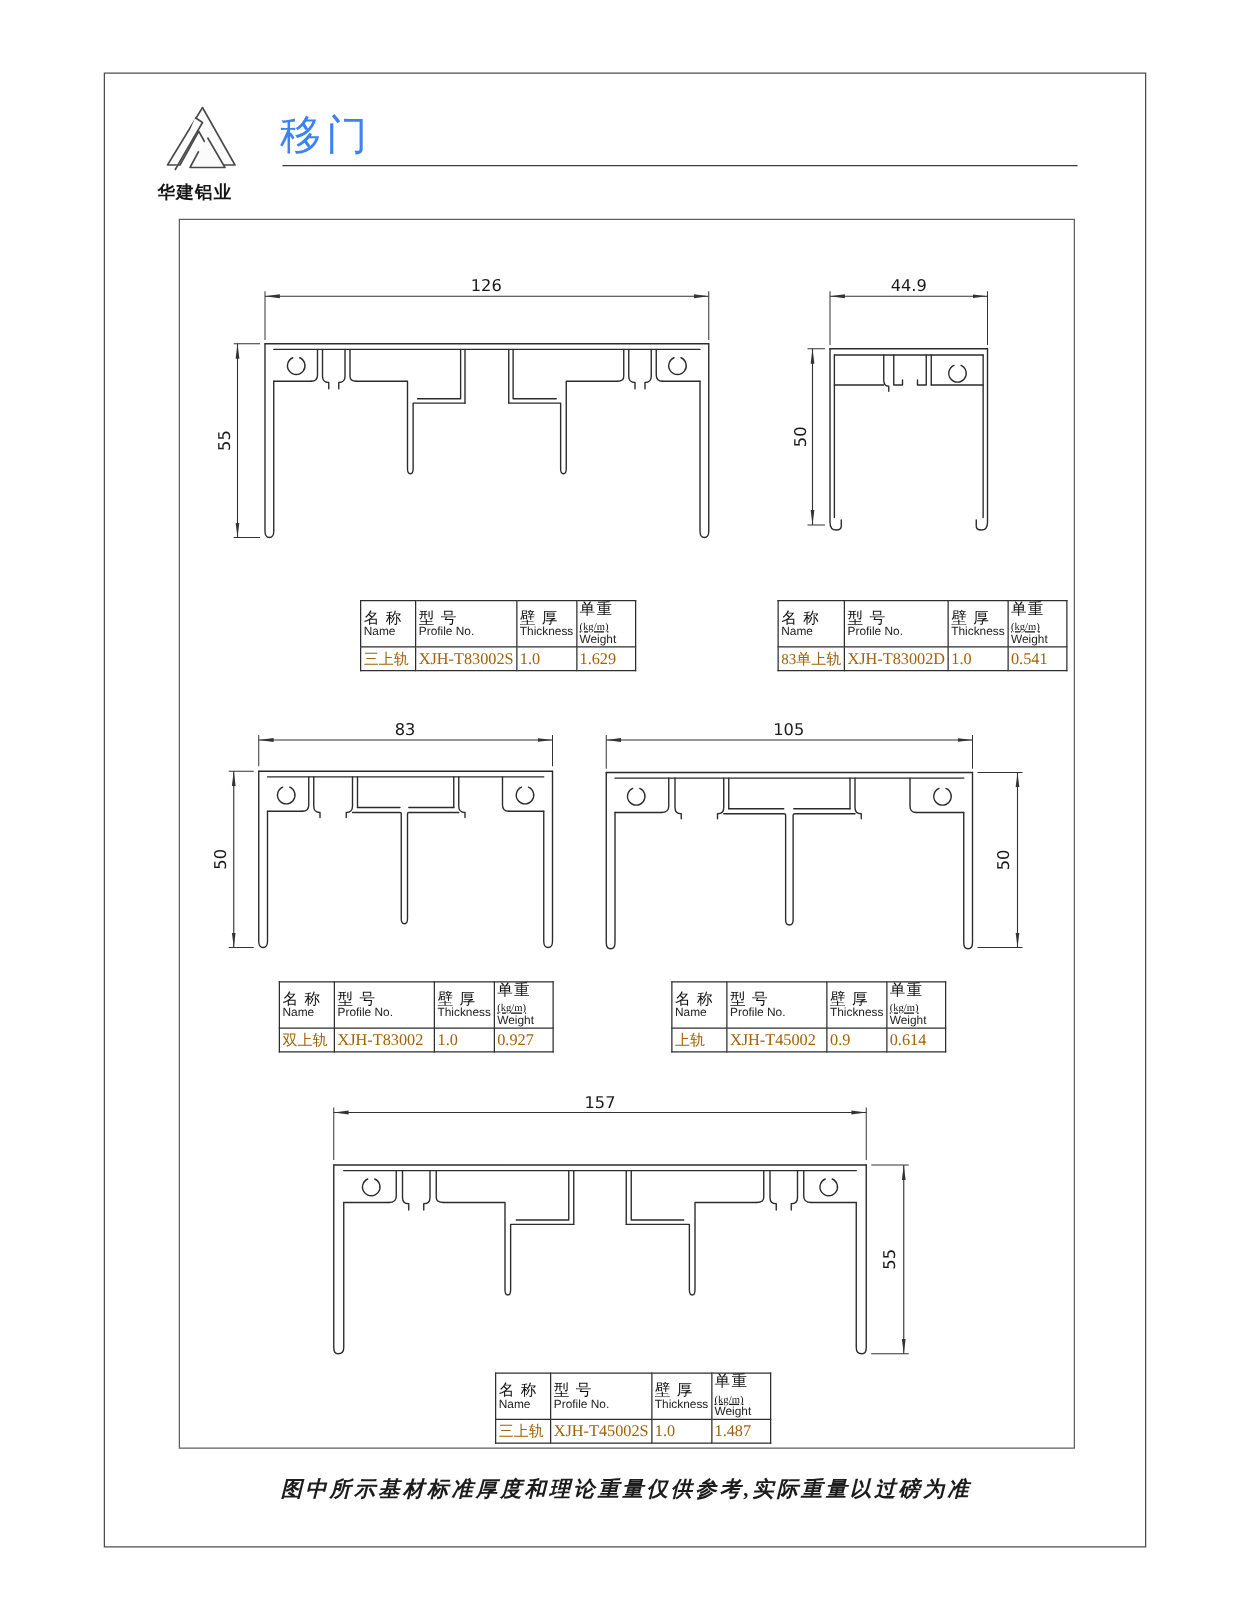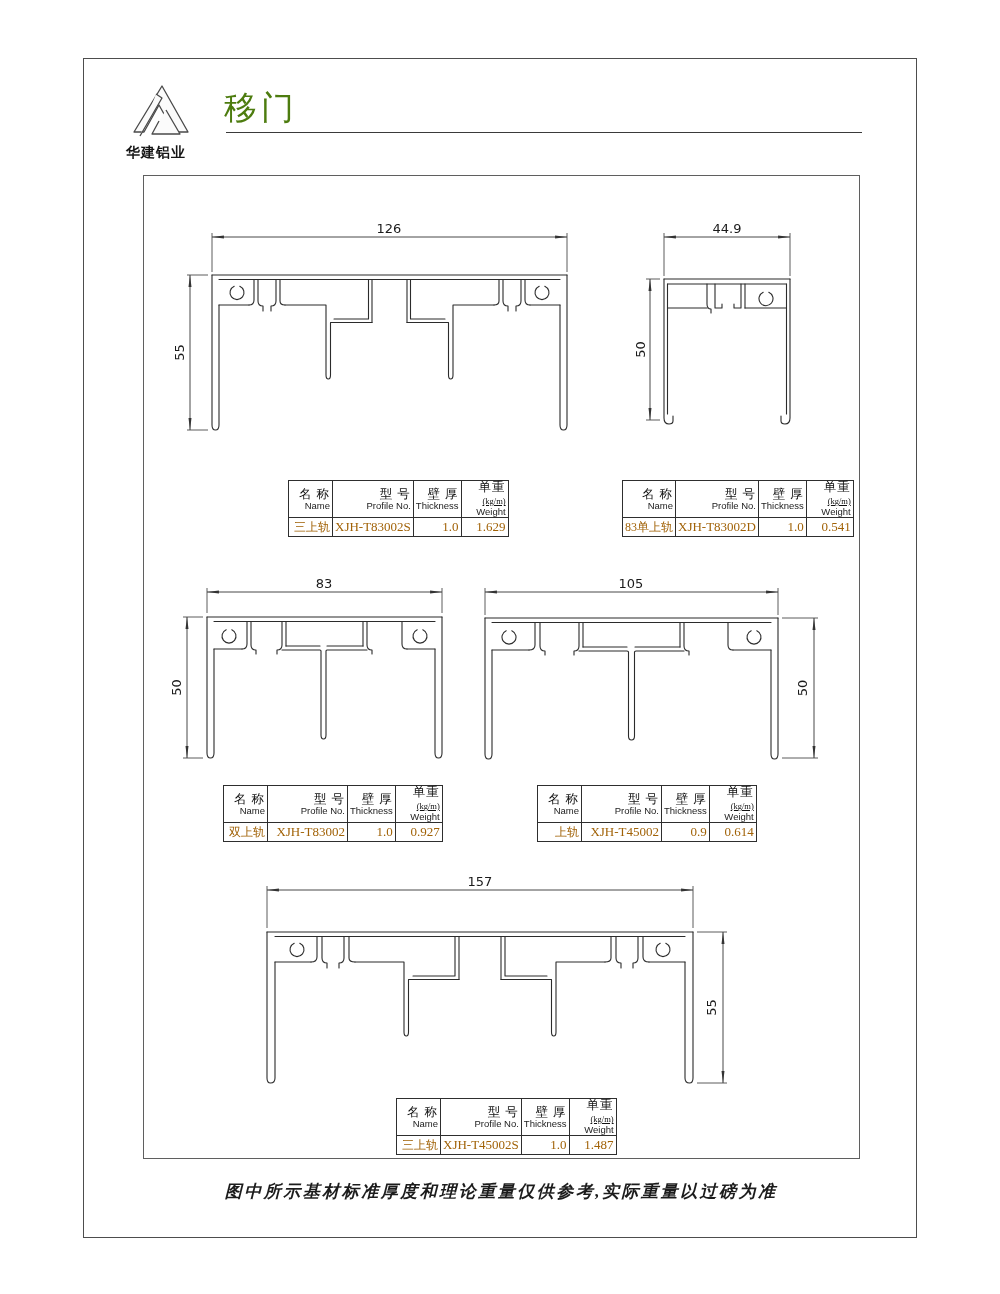--- a/index.html
+++ b/index.html
@@ -1,29 +1,29 @@
 <!DOCTYPE html>
 <html><head>
 <meta charset="utf-8">
 <style>
   html,body{margin:0;padding:0;background:#ffffff;}
   body{width:1000px;height:1294px;position:relative;font-family:"Liberation Serif",serif;color:#111;}
   .outer-border{position:absolute;left:83px;top:58px;width:832px;height:1178px;border:1.5px solid #4d4d4d;}
   .inner-frame{position:absolute;left:143px;top:175px;width:715px;height:982px;border:1px solid #5f5f5f;}
   .logo-wrap{position:absolute;left:126px;top:84px;width:84px;text-align:left;}
   .logo-text{font-weight:bold;font-size:14px;letter-spacing:1px;color:#151515;margin-top:-2px;font-family:"Liberation Sans",sans-serif;}
-  .page-title{position:absolute;left:224px;top:86px;font-size:33px;letter-spacing:4px;color:#4d7c0f;}
+  .page-title{position:absolute;left:224px;top:86px;font-size:33px;letter-spacing:4px;color:#3b82f6;}
   .title-rule{position:absolute;left:226px;top:132px;width:636px;border-top:1.3px solid #3a3a3a;height:0;}
   svg.drawing{position:absolute;overflow:visible;}
   .pf{stroke:#2b2b2b;stroke-width:1.1;fill:none;stroke-linejoin:round;stroke-linecap:round;}
   .dl{stroke:#333;stroke-width:0.9;fill:none;}
   .xl{stroke:#333;stroke-width:0.8;}
   text.dt{font-family:"DejaVu Sans",sans-serif;font-size:13px;fill:#1a1a1a;text-anchor:middle;}
   table.ptable{position:absolute;border-collapse:collapse;background:#fff;}
-  .ptable td{border:1px solid #2e2e2e;text-align:right;padding:0 2px;vertical-align:middle;}
+  .ptable td{border:1px solid #2e2e2e;text-align:left;padding:0 2px;vertical-align:middle;}
   .ptable .hr td{height:30px;line-height:1.05;}
   .ptable .hr .cn{font-size:12.5px;letter-spacing:1px;color:#111;}
   .ptable .hr .cn .unit{font-size:8.5px;letter-spacing:0;text-decoration:underline;}
   .ptable .hr .en{font-size:9.5px;font-family:"Liberation Sans",sans-serif;color:#222;}
   .ptable .dr td{height:18px;font-size:13px;color:#a16207;white-space:nowrap;}
   .ptable .dr td.nm{font-size:12px;letter-spacing:0;}
   .footer-note{position:absolute;left:143px;top:1180px;width:716px;text-align:center;
      font-style:italic;font-weight:bold;font-size:17px;letter-spacing:2.5px;color:#1c1c1c;}
 </style>
 </head>

